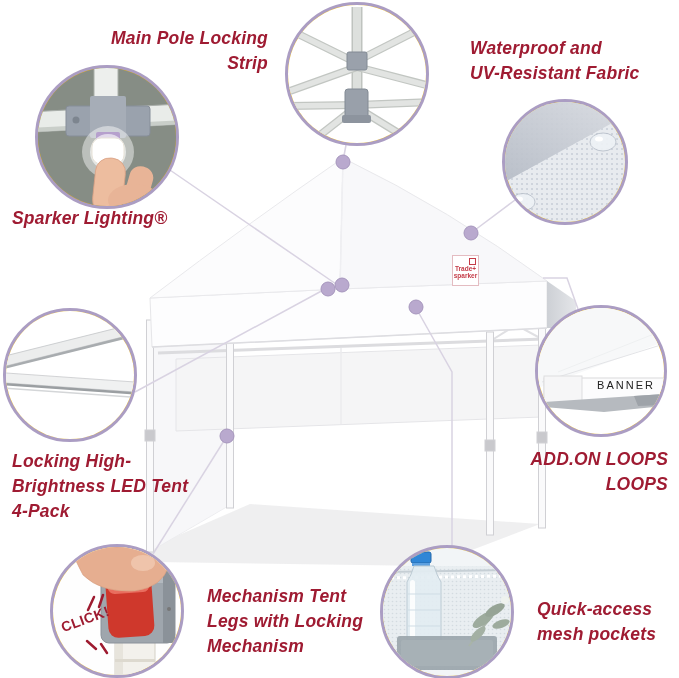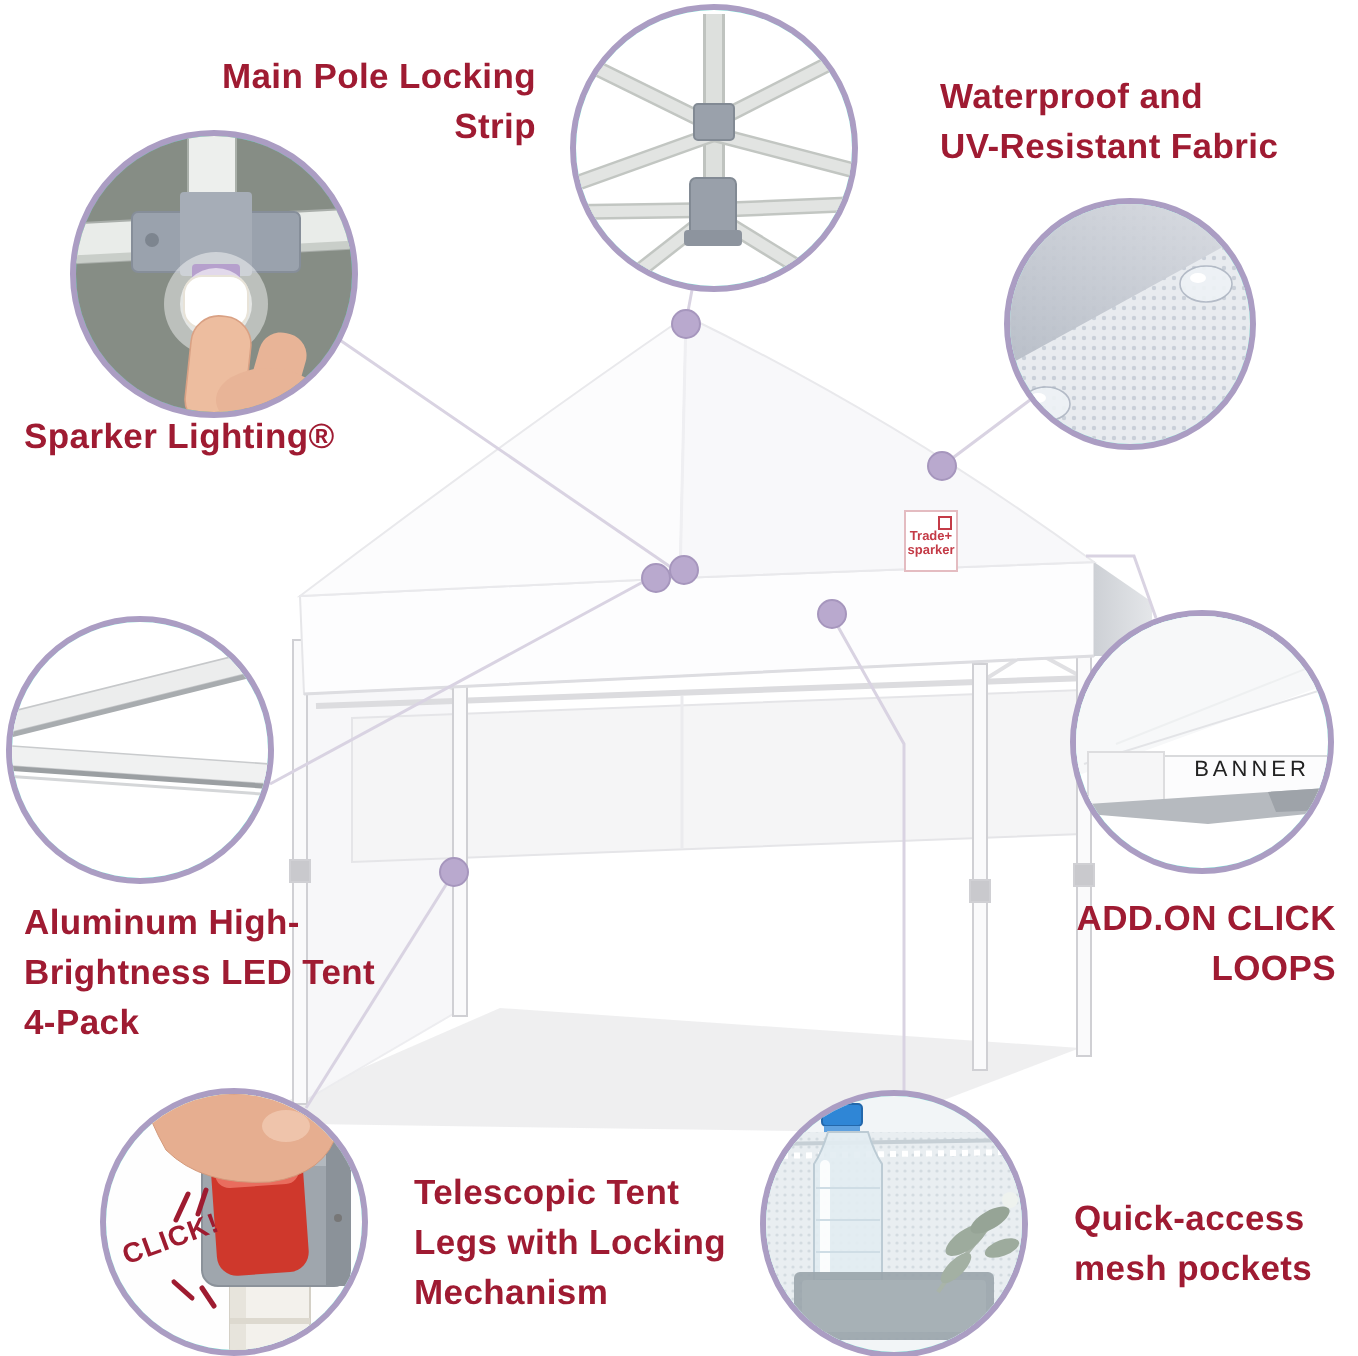--- a/index.html
+++ b/index.html
@@ -1,24 +1,24 @@
 <!DOCTYPE html>
 <html><head>
 <meta charset="utf-8">
 <style>
   html,body{margin:0;padding:0;background:#fff;}
   .canvas{position:relative;width:679px;height:678px;background:#ffffff;overflow:hidden;
           font-family:"Liberation Sans",sans-serif;}
   .tent-layer{position:absolute;left:0;top:0;z-index:1;}
   .label{position:absolute;z-index:5;font-weight:700;font-size:17.5px;line-height:25px;
          color:#9f1b32;letter-spacing:.2px;}
-  .label .ln{display:block;}
+  .label .ln{display:block;font-style:italic;}
   .t-right{text-align:right;}
   .circle{position:absolute;z-index:3;border-radius:50%;border:3px solid #ab9dc3;
-          overflow:hidden;box-sizing:border-box;background:#5eead4;}
+          overflow:hidden;box-sizing:border-box;background:#eab308;}
   .circle svg{display:block;}
   .click-text{position:absolute;left:7px;top:64px;z-index:4;color:#9e1b30;font-weight:700;
               font-size:14px;letter-spacing:.5px;transform:rotate(-20deg);}
   .banner-tag{position:absolute;left:48px;top:71px;width:80px;z-index:4;color:#222;
               font-size:11px;letter-spacing:2px;text-align:center;}
   .logo-patch{position:absolute;left:452px;top:255px;width:27px;height:31px;z-index:2;
               background:#fff;border:1px solid #e4bcc1;box-sizing:border-box;text-align:center;
               color:#c43b47;font-size:6.5px;line-height:7px;padding-top:9px;font-weight:700;}
   .logo-sq{position:absolute;right:2px;top:2px;width:5px;height:5px;border:1px solid #c43b47;}
 </style>
@@ -282,32 +282,32 @@
   <div class="label" style="left:470px;top:36px;">
     <span class="ln">Waterproof and</span>
     <span class="ln">UV-Resistant Fabric</span>
   </div>
 
   <div class="label" style="left:12px;top:206px;text-align:center;">
     <span class="ln">Sparker Lighting®</span>
   </div>
 
   <div class="label" style="left:12px;top:449px;">
-    <span class="ln">Aluminum High-</span>
+    <span class="ln">Locking High-</span>
     <span class="ln">Brightness LED Tent</span>
     <span class="ln">4-Pack</span>
   </div>
 
   <div class="label t-right" style="right:11px;top:447px;">
-    <span class="ln">ADD.ON CLICK</span>
+    <span class="ln">ADD.ON LOOPS</span>
     <span class="ln">LOOPS</span>
   </div>
 
   <div class="label" style="left:207px;top:584px;">
-    <span class="ln">Telescopic Tent</span>
+    <span class="ln">Mechanism Tent</span>
     <span class="ln">Legs with Locking</span>
     <span class="ln">Mechanism</span>
   </div>
 
   <div class="label" style="left:537px;top:597px;">
     <span class="ln">Quick-access</span>
     <span class="ln">mesh pockets</span>
   </div>
 
 </div>

